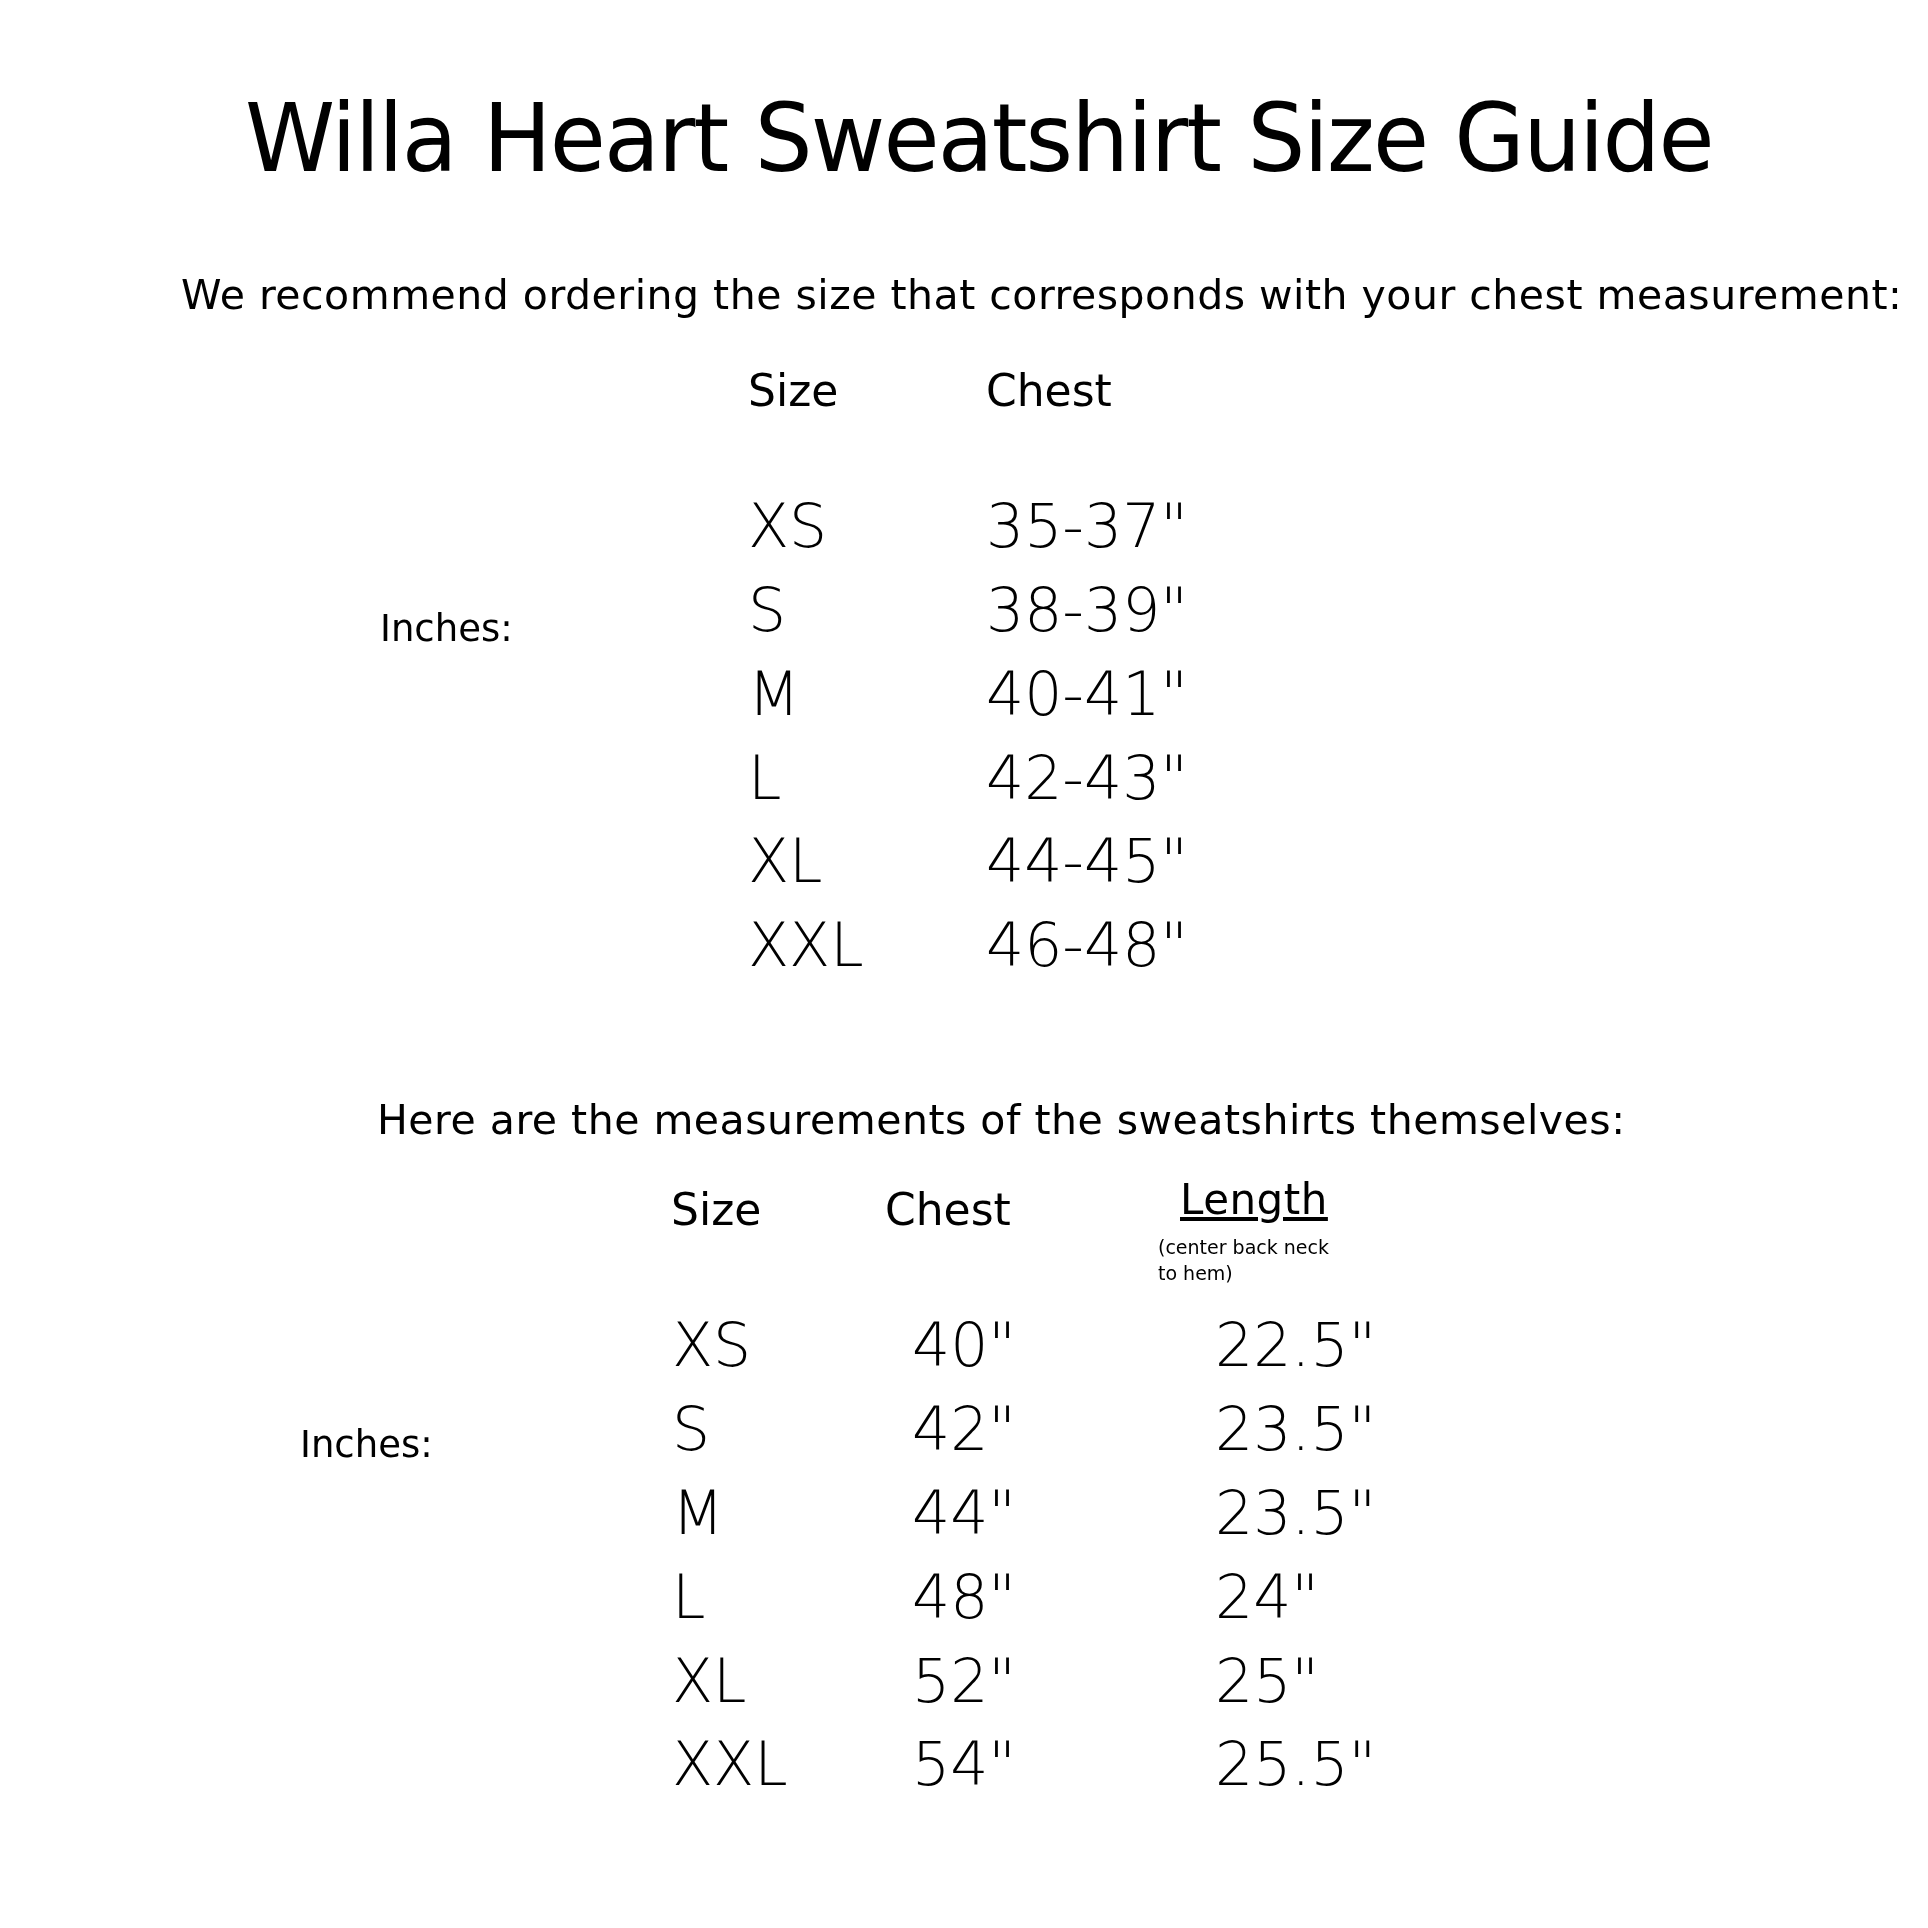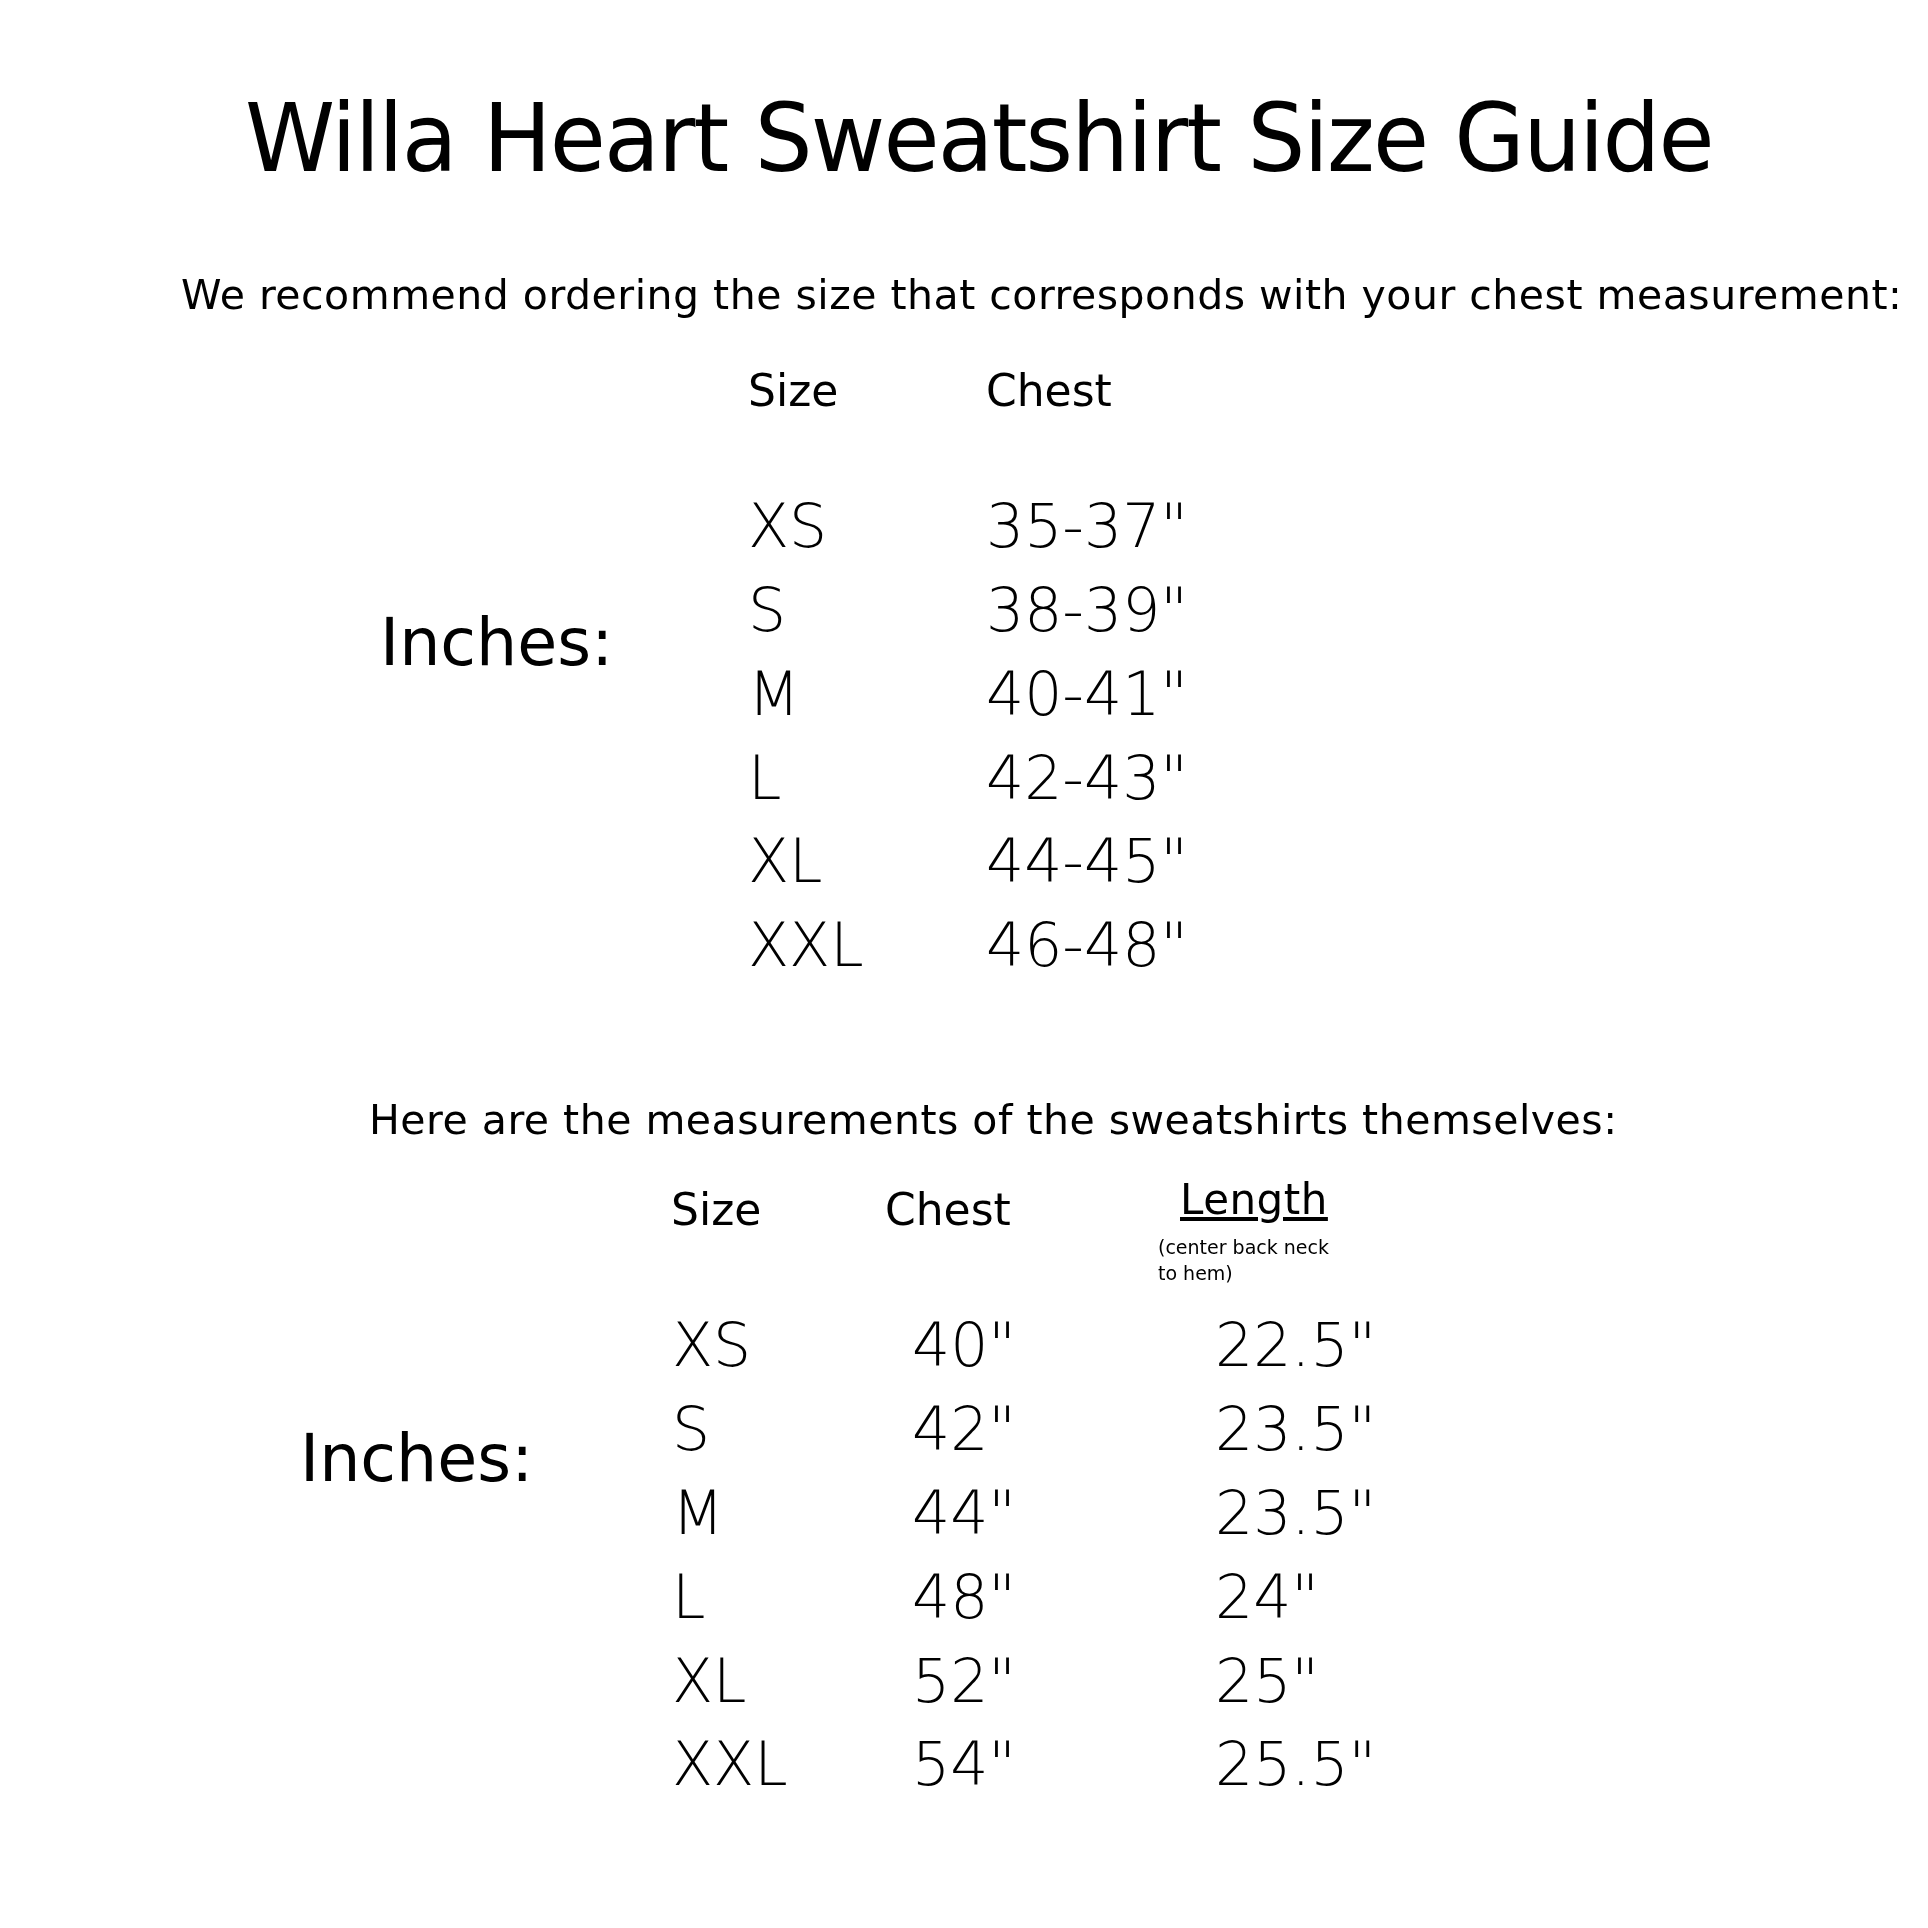--- a/index.html
+++ b/index.html
@@ -2,21 +2,21 @@
 <html style="font-size:15px"><head>
 <meta charset="utf-8">
 <style>
   html, body { margin: 0; padding: 0; background: #ffffff; }
   body { width: 1928px; height: 1928px; position: relative; overflow: hidden; color: #000000; }
   .t { position: absolute; white-space: nowrap; line-height: 1; }
   .title { left: 245px; top: 92px; font-size: 94px; font-family: "DejaVu Sans", sans-serif; letter-spacing: -1.9px; font-weight: 500; transform: scaleX(0.97); transform-origin: left top; }
   .sub { font-family: "DejaVu Sans", sans-serif; font-size: 41px; letter-spacing: 0.5px; }
   .hdr { font-family: "DejaVu Sans", sans-serif; font-size: 44px; }
   .cell { font-family: "DejaVu Sans", sans-serif; font-size: 60px; font-weight: 300; }
-  .label { font-family: "DejaVu Sans", sans-serif; font-size: 65px; text-align: center; }
+  .label { font-family: "DejaVu Sans", sans-serif; font-size: 37px; text-align: center; }
   .note { font-family: "DejaVu Sans", sans-serif; font-size: 19px; text-align: left; line-height: 26px; width: 179px; }
 </style>
 </head>
 <body>
 
 <div>
 
   <div class="t title">Willa Heart Sweatshirt Size Guide</div>
 
   <div>
@@ -42,21 +42,21 @@
 
       <div class="t cell" style="left:748px; top:831px;">XL</div>
       <div class="t cell" style="left:986px; top:831px;">44-45"</div>
 
       <div class="t cell" style="left:748px; top:915px;">XXL</div>
       <div class="t cell" style="left:986px; top:915px;">46-48"</div>
     </div>
   </div>
 
   <div>
-    <div class="t sub" style="left:369px; top:1100px;">Here are the measurements of the sweatshirts themselves:</div>
+    <div class="t sub" style="left:377px; top:1100px;">Here are the measurements of the sweatshirts themselves:</div>
 
     <div class="t hdr" style="left:671px; top:1188px;">Size</div>
     <div class="t hdr" style="left:885px; top:1188px;">Chest</div>
     <div class="t sub" style="left:1180px; top:1179px; font-size:42px;text-decoration:underline;">Length</div>
     <div class="t note" style="left:1158px; top:1234px;">
       <div>(center back neck</div>
       <div>to hem)</div>
     </div>
 
     <div class="t label" style="left:300px; top:1426px;">Inches:</div>

